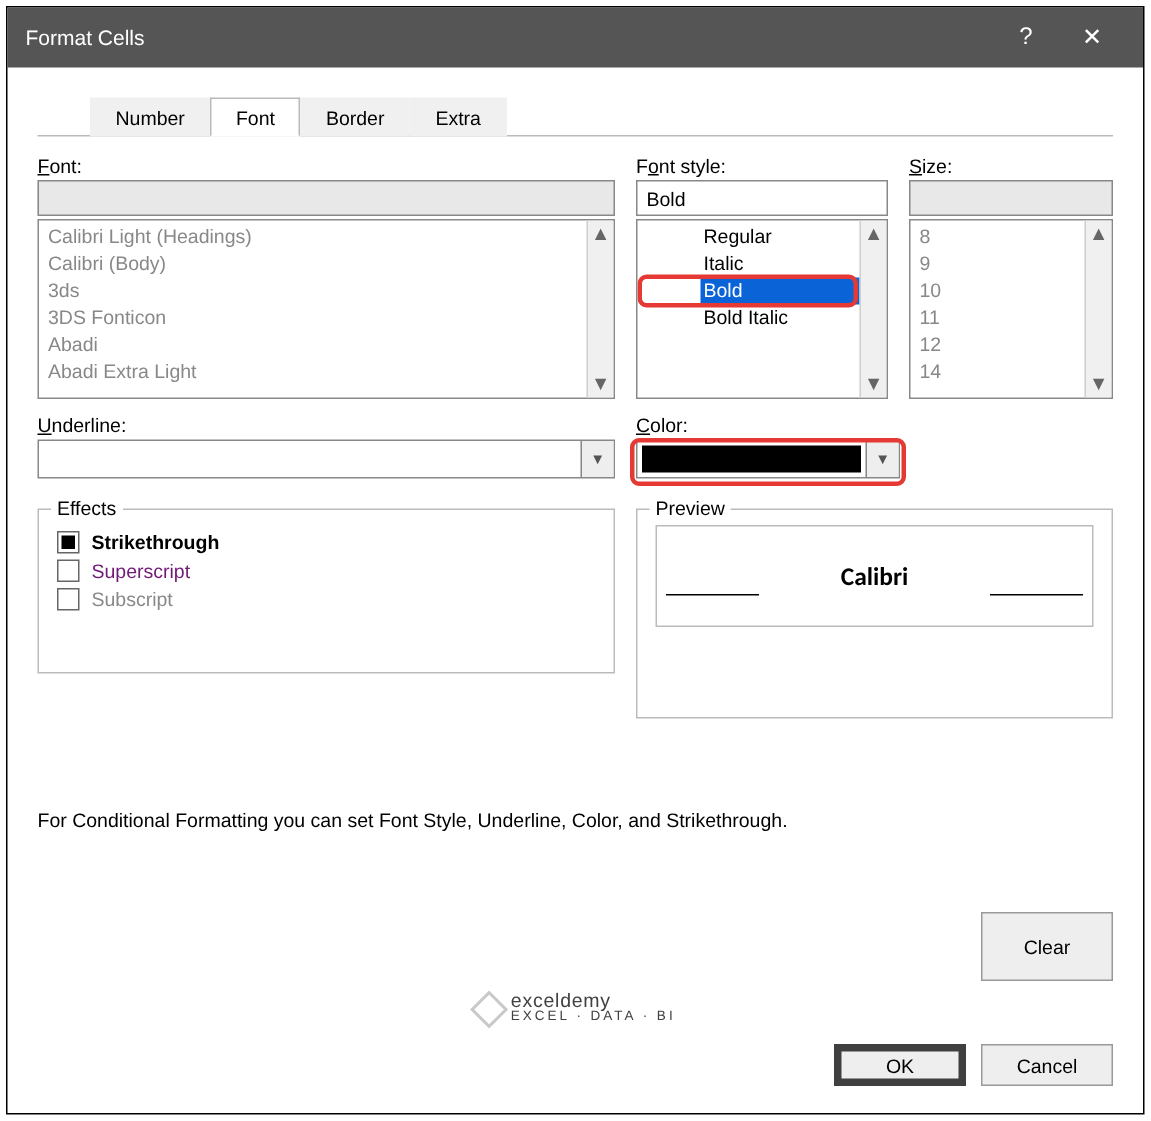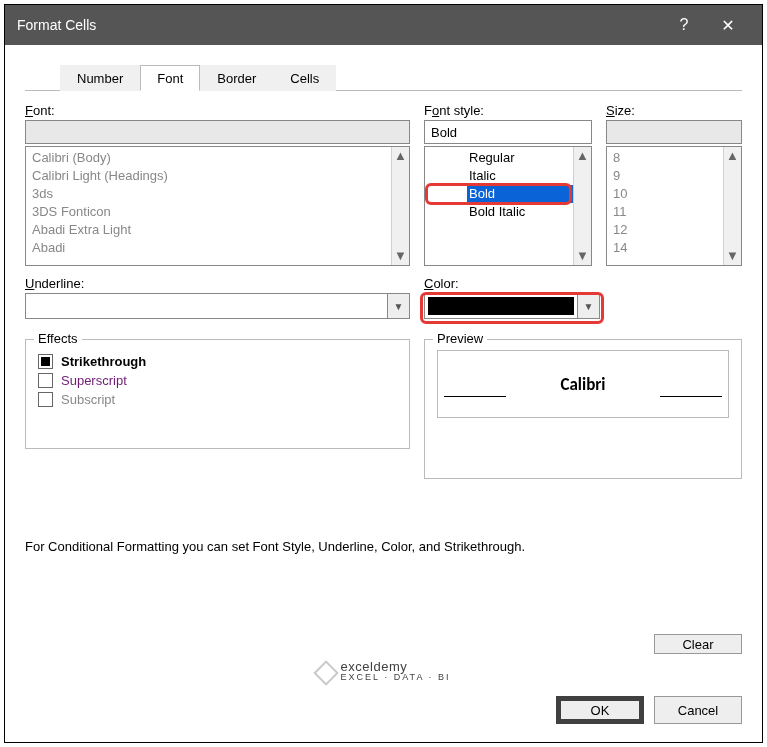--- a/index.html
+++ b/index.html
@@ -37,56 +37,56 @@
   .chk { display: flex; align-items: center; gap: 8px; margin: 4px 0; }
   .chkbox { width: 15px; height: 15px; border: 1px solid #666; display: flex; align-items: center; justify-content: center; }
   .chkbox .mark { width: 9px; height: 9px; background: #000; }
   .previewbox { border: 1px solid #bbb; height: 68px; display: flex; align-items: center; justify-content: center; position: relative; }
   .previewbox .pline { position: absolute; bottom: 20px; height: 1px; background: #000; width: 62px; }
   .previewtxt { font-weight: bold; font-size: 17px; font-family: Calibri, sans-serif; }
   .note { margin-top: 60px; }
   .btnrow { position: absolute; right: 20px; bottom: 18px; display: flex; gap: 10px; }
   .btn { width: 88px; height: 28px; border: 1px solid #999; background: #eee; display: flex; align-items: center; justify-content: center; cursor: default; }
   .btn.primary { border: 5px solid #404040; }
-  .clearbtn { position: absolute; right: 20px; bottom: 88px; width: 88px; height: 20px; border: 1px solid #999; background: #eee; display: flex; align-items: center; justify-content: center; margin-top: 36px; }
+  .clearbtn { position: absolute; right: 20px; bottom: 88px; width: 88px; height: 46px; border: 1px solid #999; background: #eee; display: flex; align-items: center; justify-content: center; margin-top: 36px; }
   .watermark { position: absolute; left: 50%; bottom: 60px; transform: translateX(-50%); color: #404040; font-size: 15px; display: flex; align-items: flex-end; gap: 6px; letter-spacing: 0.5px; }
   .watermark .wicon { width: 18px; height: 18px; border: 2px solid #c9c9c9; transform: rotate(45deg); }
   .watermark .sub { font-size: 9px; letter-spacing: 2px; display: block; margin-top: -2px; }
 </style>
 </head>
 <body>
 
 <div class="outer">
   <div class="titlebar">
     <div class="title">Format Cells</div>
     <div class="tbtn">?</div>
     <div class="tbtn">✕</div>
   </div>
 
   <div class="body">
 
     <div class="tabs">
       <div class="tab">Number</div>
       <div class="tab active">Font</div>
       <div class="tab">Border</div>
-      <div class="tab">Cells</div>
+      <div class="tab">Extra</div>
     </div>
 
     <div class="row">
       <div class="col-font">
         <div class="lbl"><span class="ul">F</span>ont:</div>
         <input class="txtinput" style="">
         <div class="listbox">
           <div class="inner">
+            <div class="item">Calibri Light (Headings)</div>
             <div class="item">Calibri (Body)</div>
-            <div class="item">Calibri Light (Headings)</div>
             <div class="item">3ds</div>
             <div class="item">3DS Fonticon</div>
+            <div class="item">Abadi</div>
             <div class="item">Abadi Extra Light</div>
-            <div class="item">Abadi</div>
           </div>
           <div class="scrollbar">
               <div class="arr">▲</div>
               <div class="arr">▼</div>
             </div>
         </div>
       </div>
 
       <div class="col-style" style="position:relative;">
         <div class="lbl">F<span class="ul">o</span>nt style:</div>

